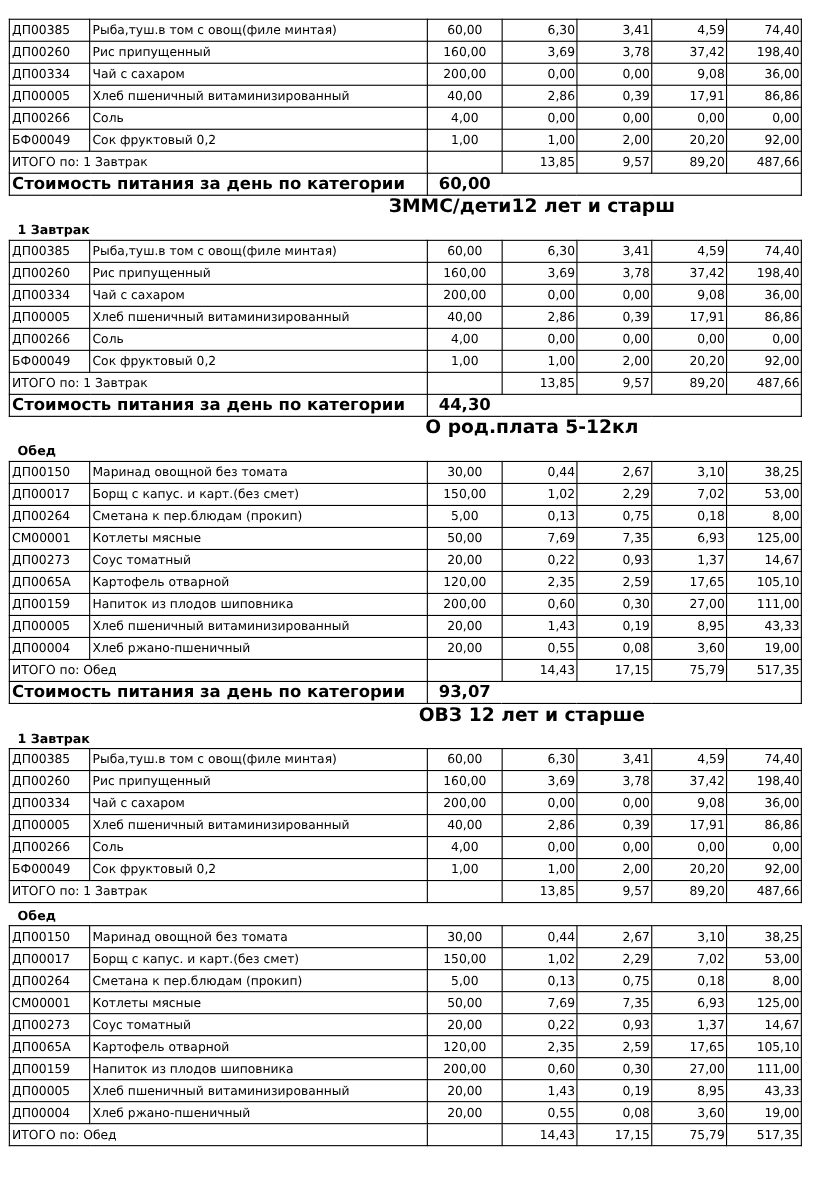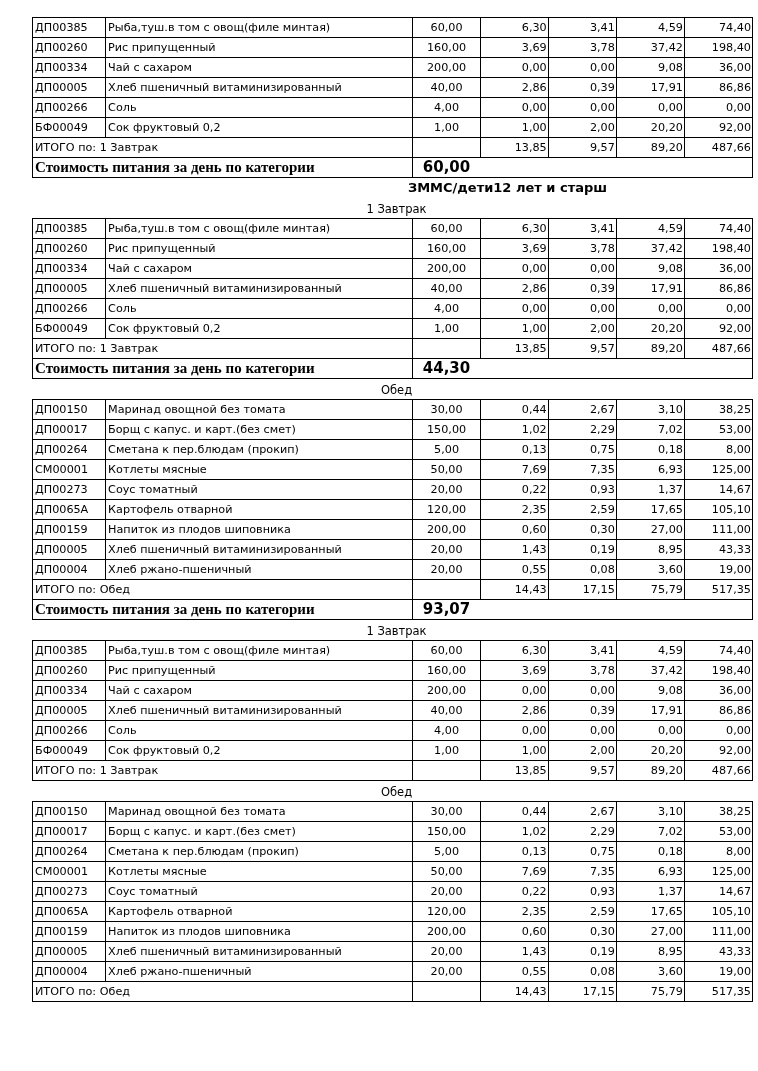--- a/index.html
+++ b/index.html
@@ -1,35 +1,35 @@
 <!DOCTYPE html>
 <html><head>
 <meta charset="utf-8">
 <style>
   html, body { margin: 0; padding: 0; background: #ffffff; }
   body { width: 758px; height: 1071px; position: relative; overflow: hidden;
          font-family: "DejaVu Sans", sans-serif; color: #000; }
-  #doc { position: absolute; left: 32px; top: 17px; width: 721px; }
+  #doc { position: absolute; left: 8px; top: 17px; width: 721px; }
   table { border-collapse: collapse; width: 721px; table-layout: fixed; }
   td { border: 1px solid #000; height: 19px; padding: 0 1px 0 2px;
        font-size: 11.2px; line-height: 19px; white-space: nowrap; overflow: hidden; }
   col.c-code { width: 73px; }
   col.c-name { width: 306px; }
   col.c-qty { width: 68px; }
   col.c-num { width: 68px; }
   td.qty { text-align: center; }
   td.num { text-align: right; }
   tr.total td.lbl { font-weight: normal; }
   tr.cost td { height: 19px; font-weight: bold; }
-  tr.cost td.cost-lbl { font-size: 15px; font-family: Liberation Serif, serif; }
+  tr.cost td.cost-lbl { font-size: 15px; }
   tr.cost td.cost-val { font-size: 15px; text-align: center; border-right: none; padding-left: 0; }
   tr.cost td.cost-val span { display: inline-block; width: 68px; text-align: center; }
   tr.cost td.cost-fill { border-left: none; }
-  .cat-title { text-align: center; font-weight: bold; font-size: 13px; height: 20px; line-height: 20px; padding-left: 230px; }
-  .meal-title { font-weight: normal; font-size: 11.5px; height: 20px; line-height: 22px; padding-left: 8px; text-align: center; }
+  .cat-title { text-align: center; font-weight: bold; font-size: 17px; height: 20px; line-height: 20px; padding-left: 230px; }
+  .meal-title { font-weight: bold; font-size: 11.5px; height: 20px; line-height: 22px; padding-left: 8px; }
 </style>
 </head>
 <body>
 
 <div id="doc">
     <table>
       <colgroup>
         <col class="c-code">
         <col class="c-name">
         <col class="c-qty">
@@ -183,20 +183,21 @@
           <td class="num">89,20</td>
           <td class="num">487,66</td>
         </tr>
         <tr class="cost">
           <td class="cost-lbl" colspan="2">Стоимость питания за день по категории</td>
           <td class="cost-val"><span>44,30</span></td>
           <td class="cost-fill" colspan="4"></td>
         </tr>
       </tbody>
     </table>
+    <div class="cat-title">О род.плата 5-12кл</div>
     <div class="meal-title">Обед</div>
     <table>
       <colgroup>
         <col class="c-code">
         <col class="c-name">
         <col class="c-qty">
         <col class="c-num">
         <col class="c-num">
         <col class="c-num">
         <col class="c-num">
@@ -291,20 +292,21 @@
           <td class="num">75,79</td>
           <td class="num">517,35</td>
         </tr>
         <tr class="cost">
           <td class="cost-lbl" colspan="2">Стоимость питания за день по категории</td>
           <td class="cost-val"><span>93,07</span></td>
           <td class="cost-fill" colspan="4"></td>
         </tr>
       </tbody>
     </table>
+    <div class="cat-title">ОВЗ 12 лет и старше</div>
     <div class="meal-title">1 Завтрак</div>
     <table>
       <colgroup>
         <col class="c-code">
         <col class="c-name">
         <col class="c-qty">
         <col class="c-num">
         <col class="c-num">
         <col class="c-num">
         <col class="c-num">

